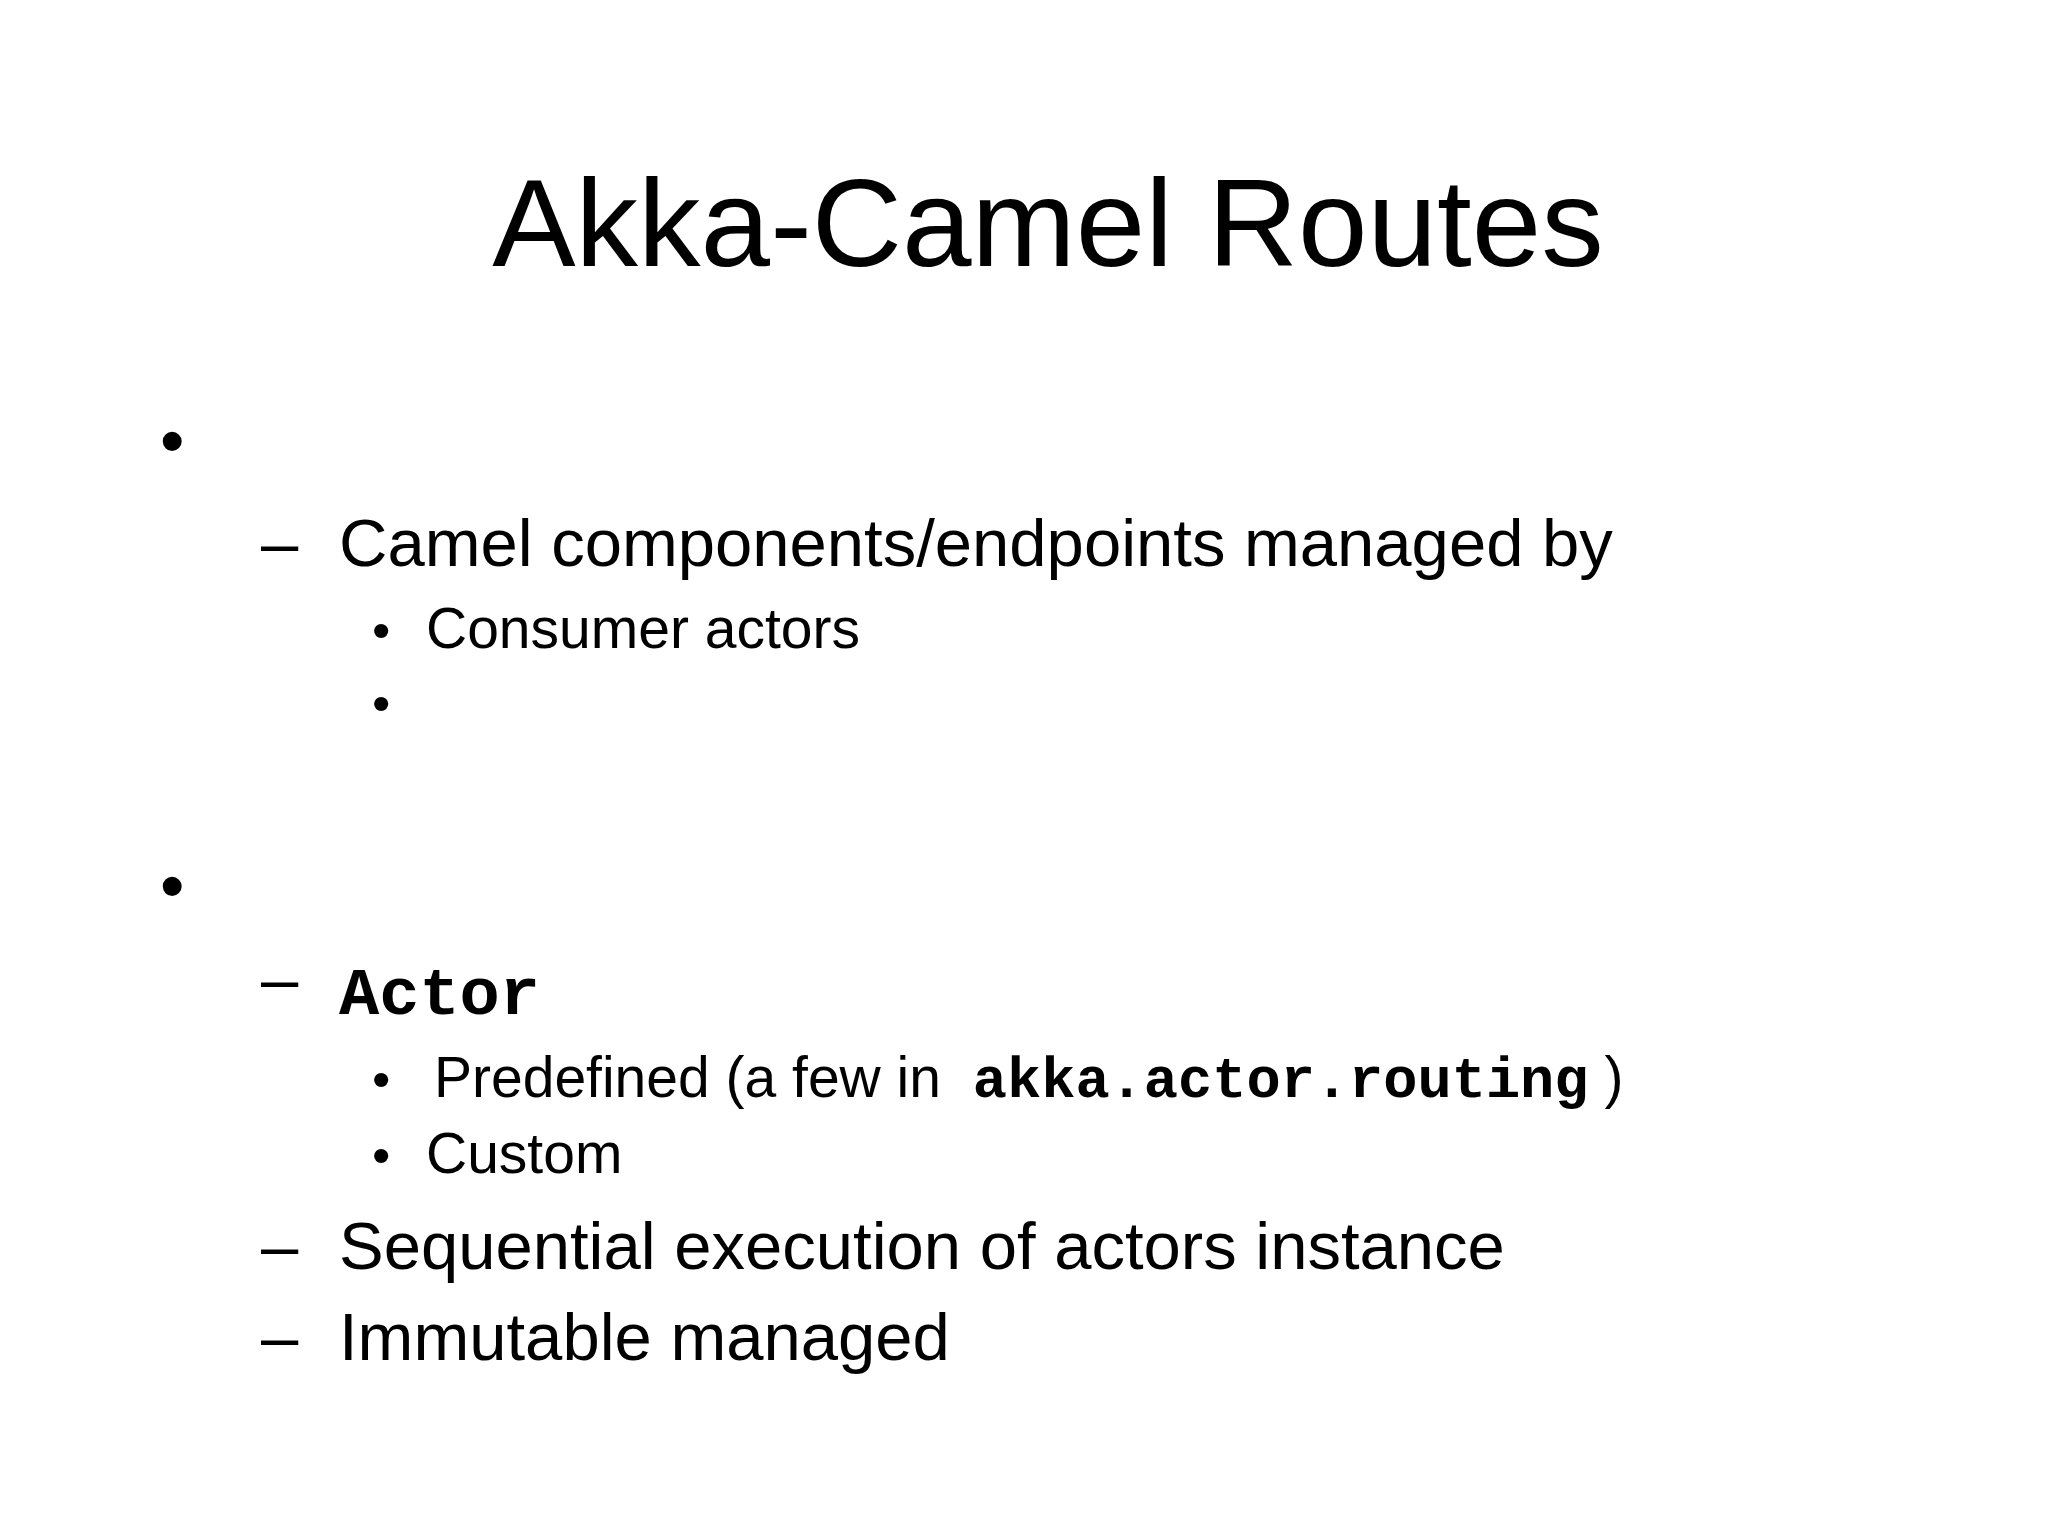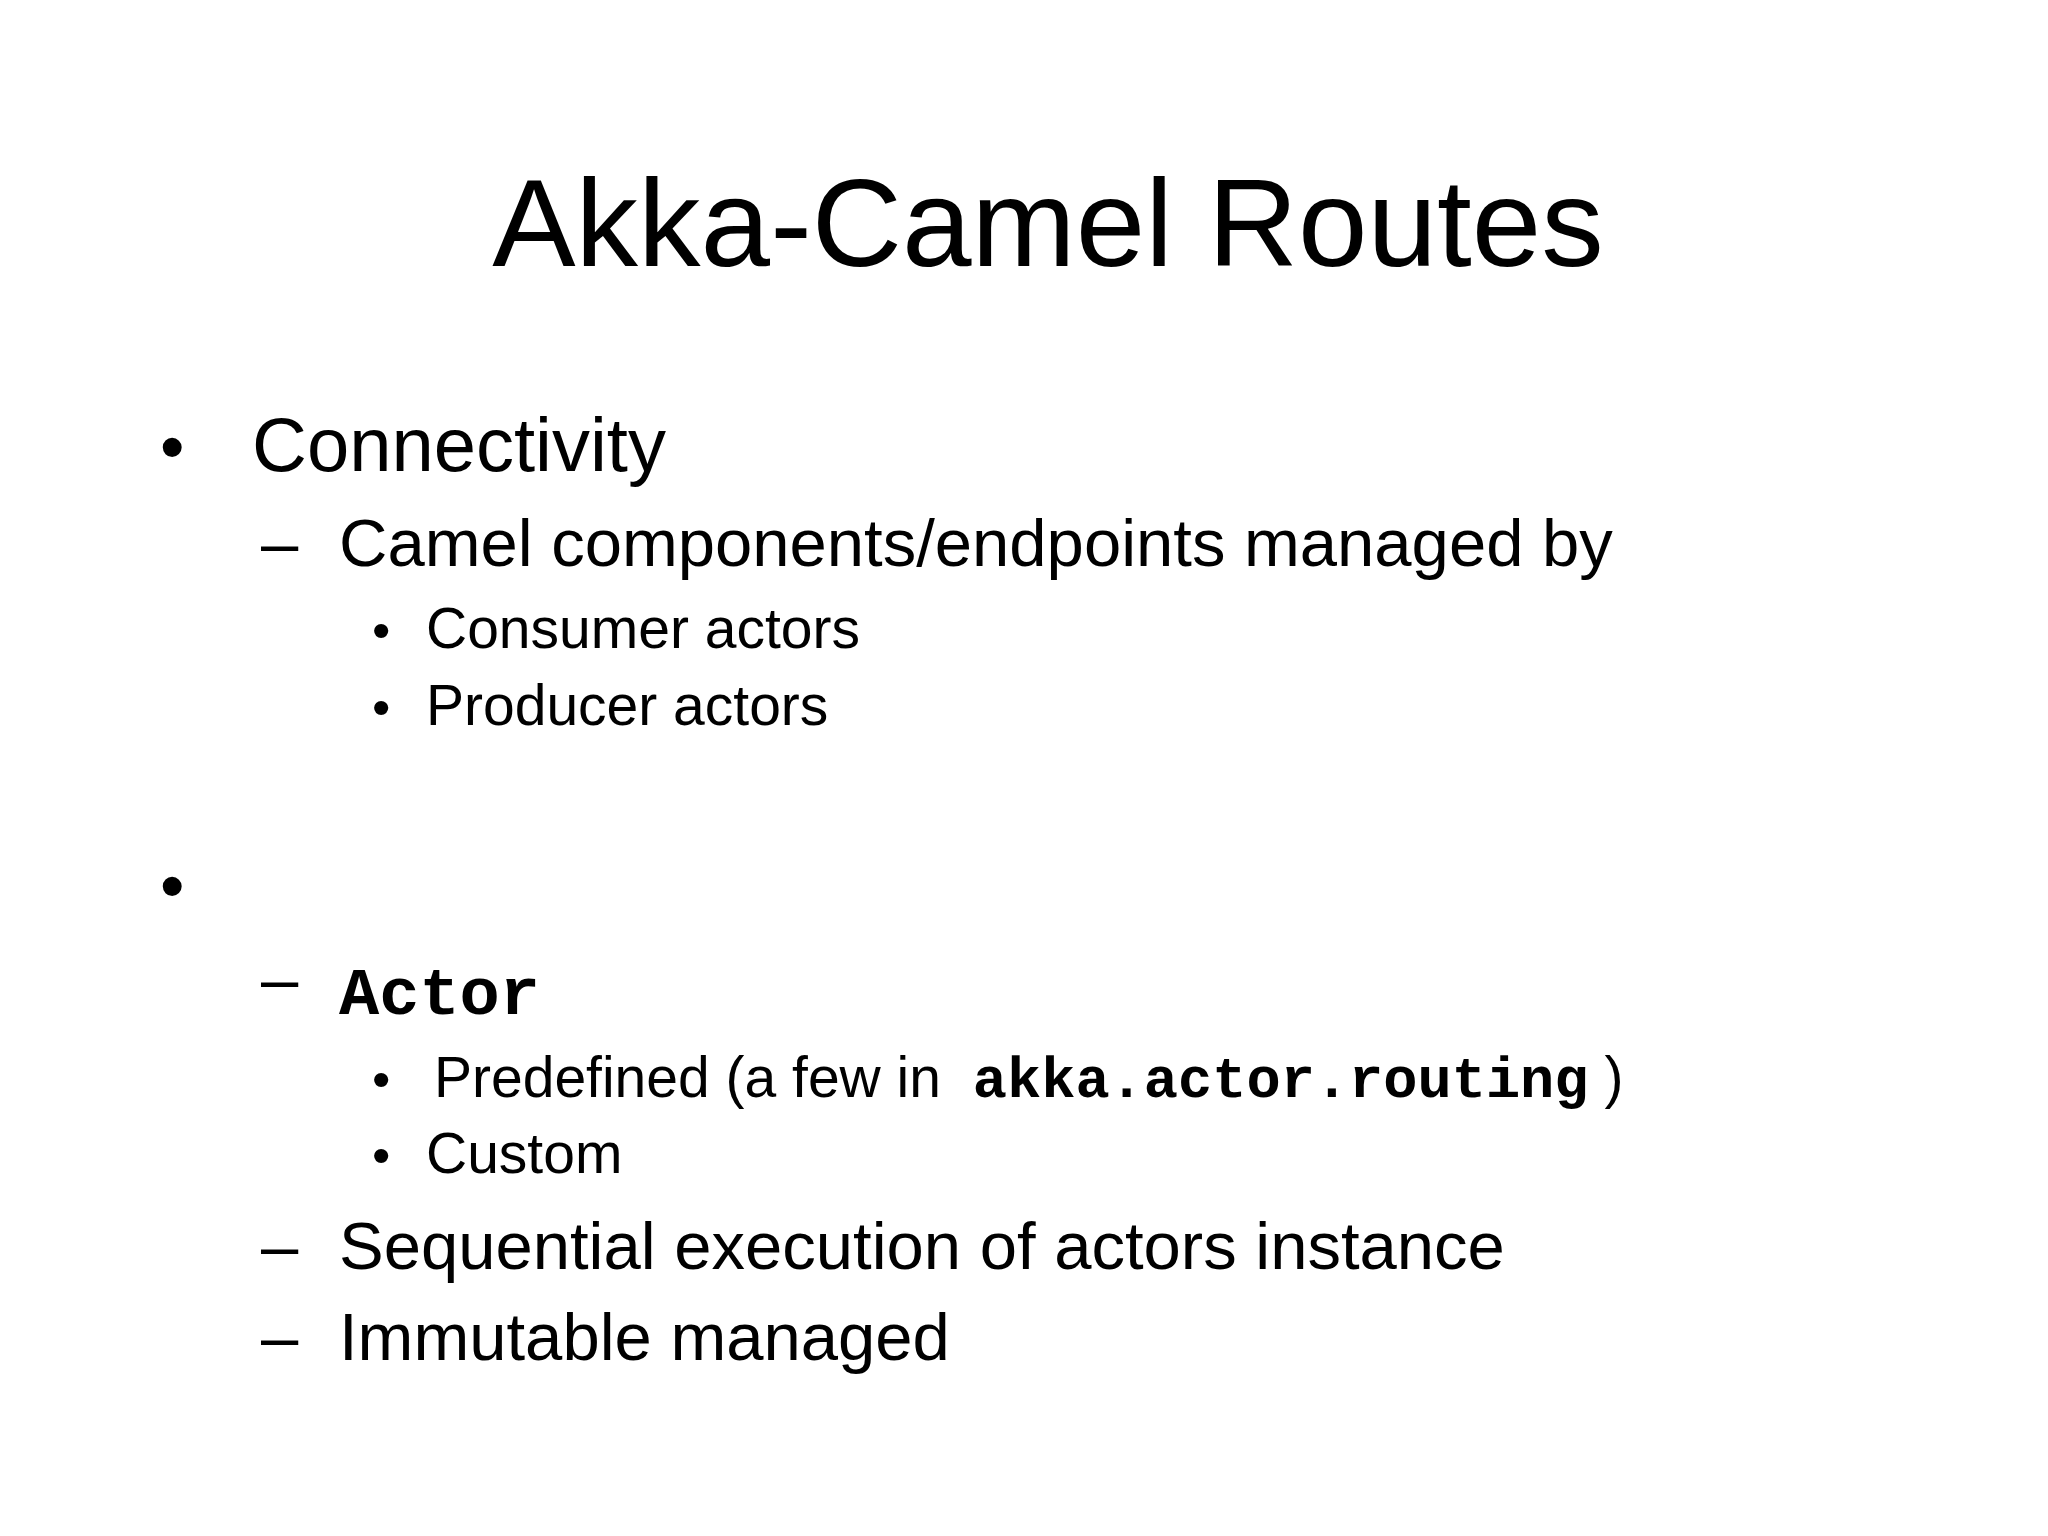--- a/index.html
+++ b/index.html
@@ -51,36 +51,34 @@
 </style>
 </head>
 <body>
 
 <div class="slide">
 
   <div class="title">Akka-Camel Routes</div>
 
   <div class="row l1" style="top:371px">
     <span class="marker dot">•</span>
-    <span class="text">Connectivity</span>
   </div>
 
   <div class="row l2" style="top:473px">
     <span class="marker dash">–</span>
     <span class="text">Camel components/endpoints managed by</span>
   </div>
 
   <div class="row l3" style="top:564px">
     <span class="marker dot">•</span>
     <span class="text">Consumer actors</span>
   </div>
 
   <div class="row l3" style="top:641px">
     <span class="marker dot">•</span>
-    <span class="text">Producer actors</span>
   </div>
 
   <div class="row l1" style="top:816px">
     <span class="marker dot">•</span>
   </div>
 
   <div class="row l2" style="top:921px">
     <span class="marker dash raised">–</span>
     <span class="text code">Actor</span>
   </div>

